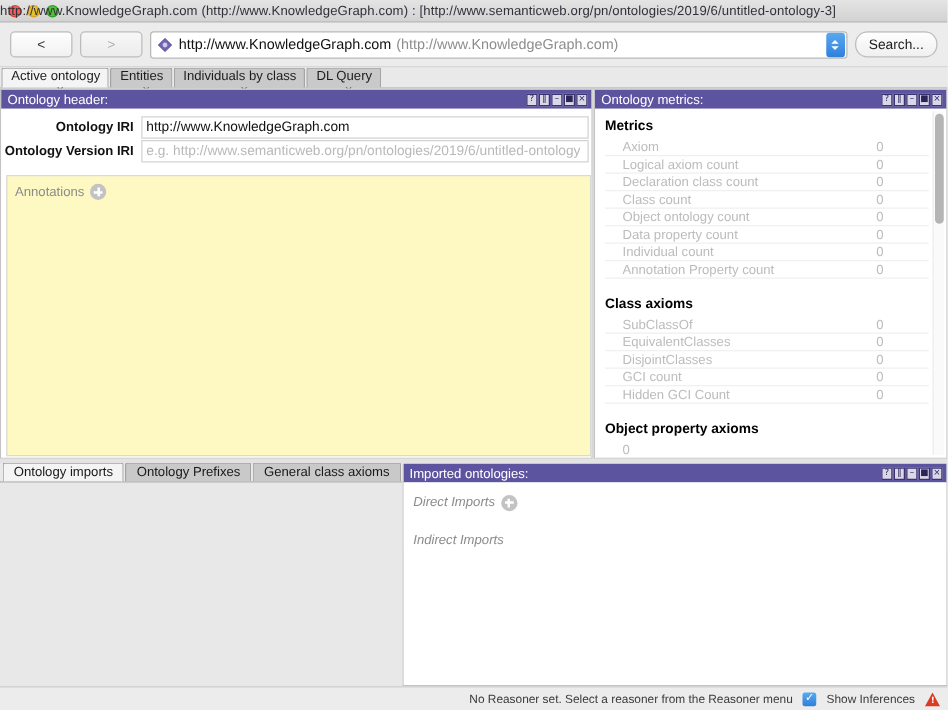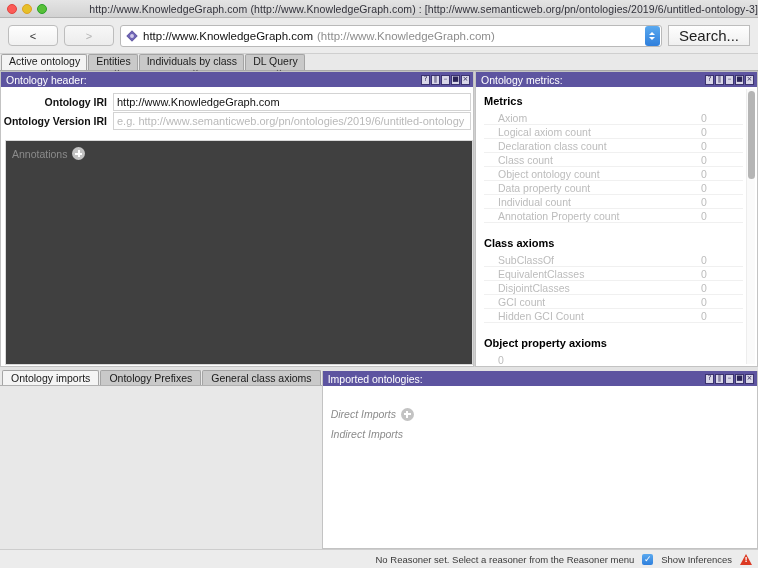--- a/index.html
+++ b/index.html
@@ -25,21 +25,21 @@
     display: flex; align-items: center;
     position: relative;
     flex: 0 0 auto;
   }
   .lights { display: flex; gap: 5px; padding-left: 7px; align-items: center; }
   .light { width: 10px; height: 10px; border-radius: 50%; display: block; }
   .light.red    { background: #fc5b57; border: 0.5px solid #e0443e; }
   .light.yellow { background: #e6c029; border: 0.5px solid #dea123; }
   .light.green  { background: #57c038; border: 0.5px solid #29a128; }
   .win-title {
-    position: absolute; left: 0; right: 0; text-align: right;
+    position: absolute; left: 0; right: 0; text-align: left;
     font-size: 10.5px; color: #31313a; letter-spacing: 0.1px;
     white-space: nowrap; overflow: hidden;
   }
 
   
   .toolbar {
     height: 36px; flex: 0 0 auto;
     background: #ececec;
     border-bottom: 1px solid #cfcfcf;
     display: flex; align-items: center;
@@ -75,22 +75,22 @@
     border-radius: 3px;
     display: flex; flex-direction: column; align-items: center; justify-content: center;
     gap: 2px;
   }
   .stepper i { display: block; width: 0; height: 0; border-left: 3px solid transparent; border-right: 3px solid transparent; }
   .stepper i.up   { border-bottom: 3.5px solid #fff; }
   .stepper i.down { border-top: 3.5px solid #fff; }
   .searchbtn {
     height: 21px; padding: 1px 10px;
     background: linear-gradient(#fefefe, #f0f0f0);
-    border: 1px solid #bdbdbd; border-radius: 0;
-    font-size: 15px; color: #1d1d1d;
+    border: 1px solid #bdbdbd; border-radius: 10px;
+    font-size: 11px; color: #1d1d1d;
     display: flex; align-items: center; justify-content: center;
   }
 
   
   .tabstrip {
     height: 17px; flex: 0 0 auto;
     background: #e9e9e9;
     border-bottom: 1px solid #a9a9a9;
     display: flex; align-items: flex-end;
     padding-left: 1px;
@@ -149,21 +149,21 @@
   .fvalue {
     flex: 1 1 auto; height: 18px;
     background: #fff; border: 1px solid #d3d3d3;
     display: flex; align-items: center; padding-left: 3px;
     font-size: 11px; color: #111;
     overflow: hidden; white-space: nowrap;
   }
   .fvalue.ph { color: #b9b9b9; }
   .annot-box {
     margin: 10px 0 4px 4px; height: 225px;
-    border: 1px solid #d9d9d9; background: #404040;
+    border: 1px solid #d9d9d9; background: #fef9c3;
     padding: 6px 0 0 6px;
   }
   .annot-head { display: flex; align-items: center; gap: 5px; }
   .annot-label { font-size: 10.5px; color: #8b8b8b; }
   .plus {
     width: 13px; height: 13px; border-radius: 50%;
     background: #c3c3c3;
     display: flex; align-items: center; justify-content: center;
     position: relative;
   }
@@ -209,21 +209,21 @@
     font-size: 10.5px; color: #181818;
     background: #c9c9c9;
     border: 1px solid #a4a4a4; border-bottom: none;
     border-radius: 2px 2px 0 0;
     margin-right: 1px; white-space: nowrap;
   }
   .subtab.active { background: #f4f4f4; }
   .imports-body { padding: 8px 0 0 8px; background: #fff; }
   .imp-row { display: flex; align-items: center; gap: 5px; height: 16px; }
   .imp-label { font-size: 10.5px; color: #8b8b8b; font-style: italic; }
-  .imp-row.second { margin-top: 4px; }
+  .imp-row.second { margin-top: 14px; }
 
   
   .statusbar {
     height: 19px; flex: 0 0 auto;
     background: #ececec; border-top: 1px solid #cdcdcd;
     display: flex; align-items: center; justify-content: flex-end;
     gap: 8px; padding-right: 6px;
     font-size: 9.5px; color: #3a3a3a;
   }
   .chk {
@@ -410,21 +410,21 @@
     </div>
 
     <div class="hdiv"></div>
 
     <div class="lower">
       <div class="subtabs">
         <div class="subtab active">Ontology imports</div>
         <div class="subtab">Ontology Prefixes</div>
         <div class="subtab">General class axioms</div>
       </div>
-      <div class="panel" style="flex:1 1 auto; border-top:none;gap:12px;">
+      <div class="panel" style="flex:1 1 auto; border-top:none;">
         <div class="panel-title">
           <span class="ttl">Imported ontologies:</span>
           <span class="tbtns">
             <span class="tbtn">?</span>
             <span class="tbtn">‖</span>
             <span class="tbtn">–</span>
             <span class="tbtn">■</span>
             <span class="tbtn">×</span>
           </span>
         </div>

